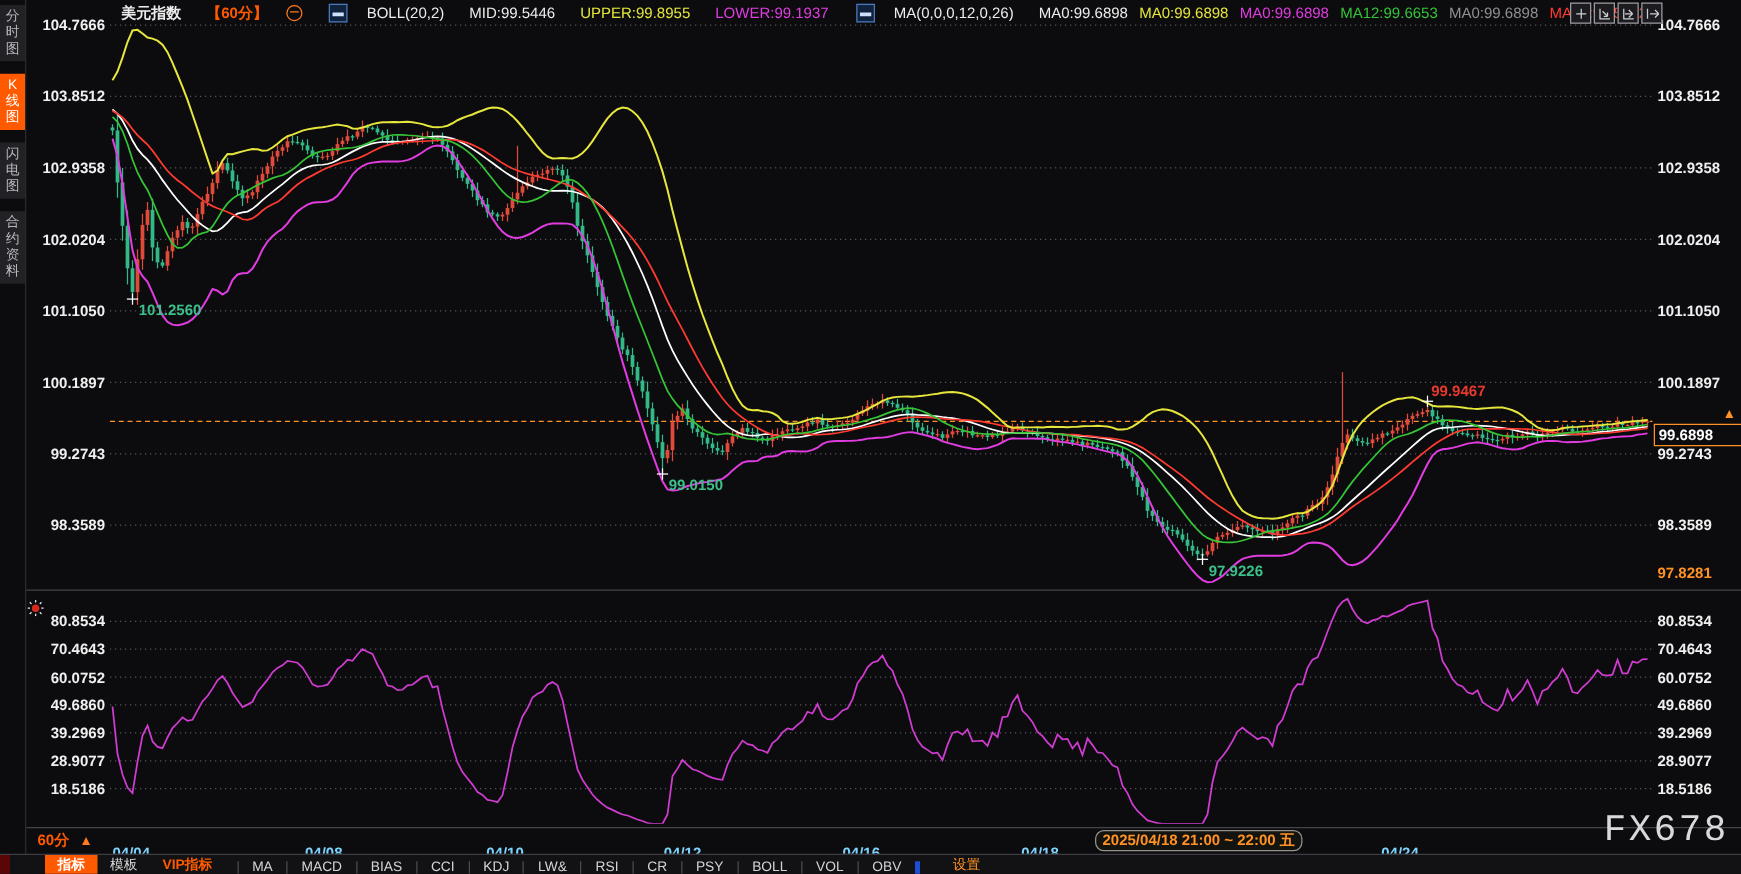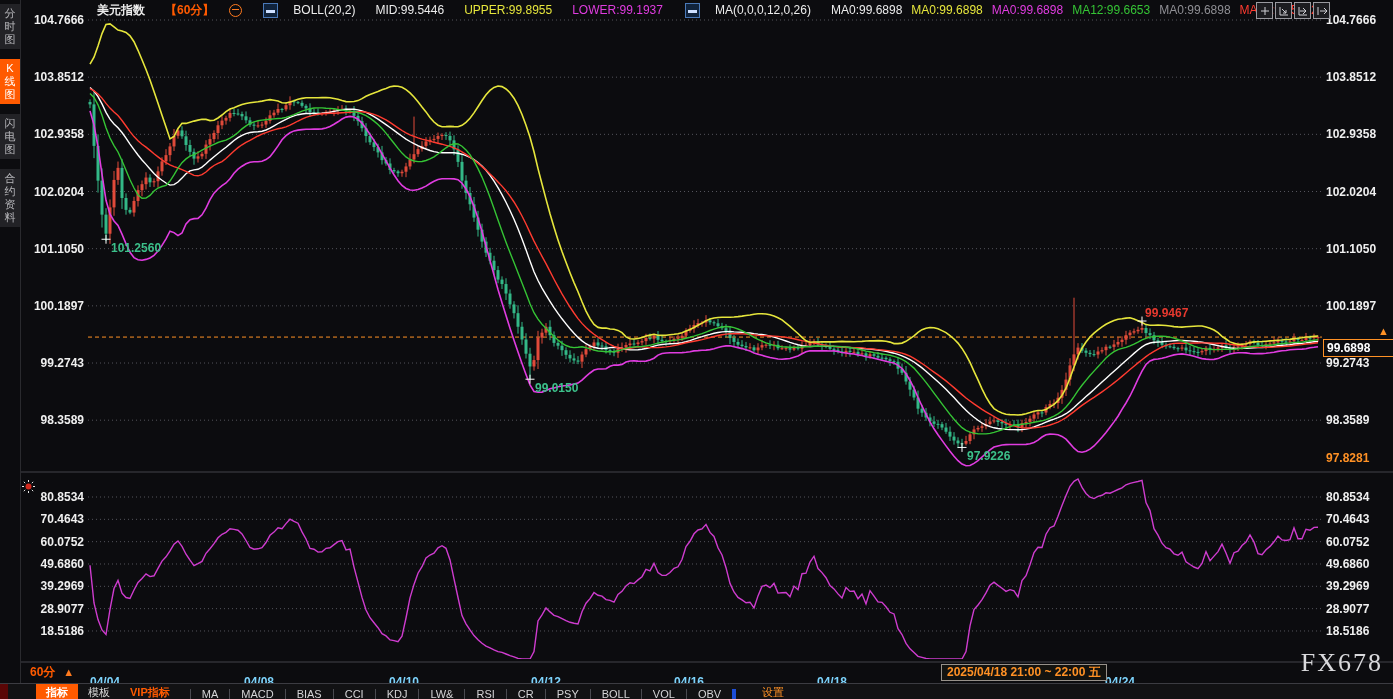--- a/index.html
+++ b/index.html
@@ -48,22 +48,22 @@
     display:flex;align-items:center;z-index:4;font-size:11px;}
   #footer .redblock{width:8px;height:16px;background:#5a0606;margin-right:28px;}
   .ftab{padding:0 10px;height:16px;line-height:16px;color:#d8d8d8;cursor:pointer;white-space:nowrap;}
   .ftab.sel{background:#ff5a00;color:#fff;font-weight:bold;}
   .ftab.vip{color:#ff5a00;font-weight:bold;}
   #find{display:flex;margin-left:10px;height:16px;align-items:flex-end;}
   .find-item{padding:0 11px;color:#d4d4d6;border-left:1px solid #4a4a50;height:11px;line-height:11px;cursor:pointer;white-space:nowrap;}
   .find-item:last-child{border-right:4px solid #1d4ed8;}
   .fsettings{margin-left:16px;color:#ff9125;cursor:pointer;}
   
-  #watermark{position:absolute;right:10px;top:648px;font-size:26px;letter-spacing:2px;color:#d9d9dc;z-index:3;
-    font-family:Liberation Serif, serif;}
+  #watermark{position:absolute;right:10px;top:648px;font-size:30px;letter-spacing:2px;color:#d9d9dc;z-index:3;
+    font-family:Liberation Mono, monospace;}
 </style>
 </head>
 <body>
 
 <div id="app">
 
   <svg id="chart-svg" width="1393" height="699">
       <defs>
         <clipPath id="mainClip">
           <rect x="88" y="12" width="1234" height="459"></rect>
@@ -860,21 +860,21 @@
 
 
   <div id="xaxis">
       <div class="xtick" style="left: 105px;">04/04</div>
       <div class="xtick" style="left: 259px;">04/08</div>
       <div class="xtick" style="left: 404px;">04/10</div>
       <div class="xtick" style="left: 546px;">04/12</div>
       <div class="xtick" style="left: 689px;">04/16</div>
       <div class="xtick" style="left: 832px;">04/18</div>
       <div class="xtick" style="left: 1120px;">04/24</div>
-      <div id="xrange-box" style="left: 921px;">2025/04/18 21:00 ~ 22:00 五</div>
+      <div id="xrange-box" style="left: 856px; border-radius: 7px;">2025/04/18 21:00 ~ 22:00 五</div>
     </div>
   <div id="period-corner">
     <span>60分</span><span class="tri">▲</span>
   </div>
 
   <div id="footer">
     <div class="redblock"></div>
     <div id="ftabs" style="display:flex">
         <div class="ftab sel">指标</div>
         <div class="ftab ">模板</div>

